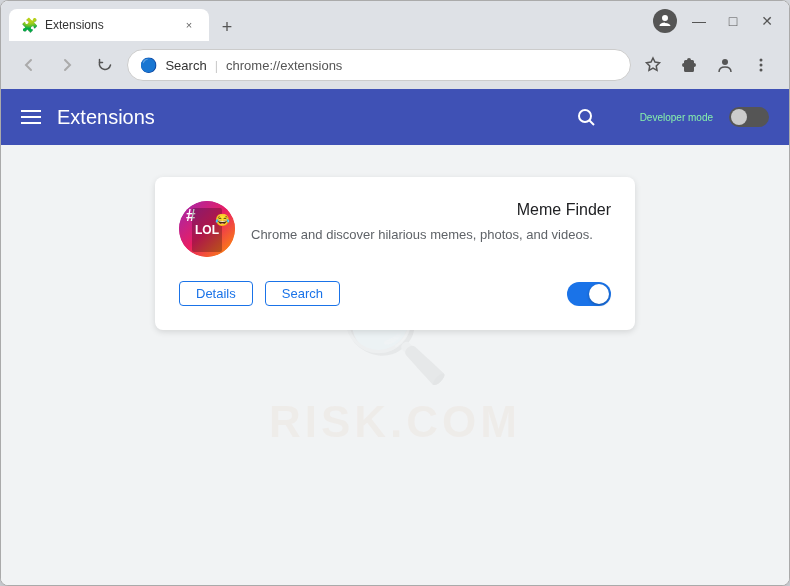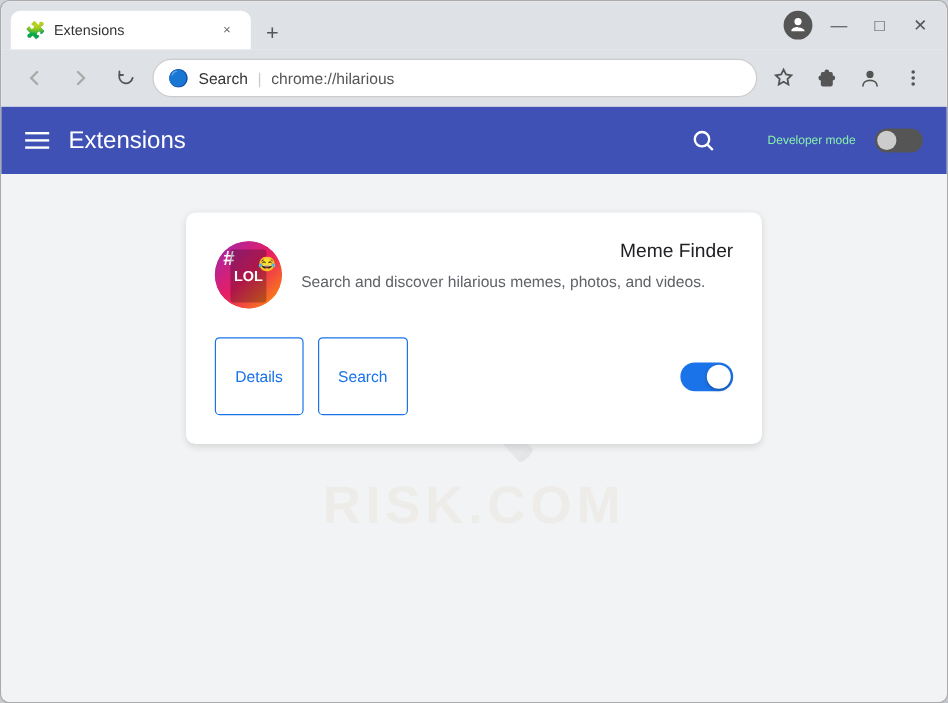--- a/index.html
+++ b/index.html
@@ -332,21 +332,21 @@
       line-height: 1.5;
     }
 
     .ext-card-footer {
       display: flex;
       align-items: center;
       gap: 12px;
     }
 
     .btn-details, .btn-remove {
-      padding: 24px 16px;
+      padding: 4px 16px;
       border-radius: 4px;
       border: 1px solid #1a73e8;
       background: white;
       color: #1a73e8;
       font-size: 13px;
       cursor: pointer;
       font-weight: 500;
     }
 
     .ext-toggle {
@@ -417,21 +417,21 @@
           <path d="M13.5 8A5.5 5.5 0 112.5 5.5" stroke-linecap="round"></path>
           <path d="M2.5 2.5v3h3" stroke-linecap="round" stroke-linejoin="round"></path>
         </svg>
     </div>
 
     <div class="address-bar">
 
       <span style="font-size:14px; color:#1a73e8;">🔵</span>
       <span class="address-brand">Search</span>
       <span class="address-separator">|</span>
-      <span class="address-url">chrome://hilarious</span>
+      <span class="address-url">chrome://extensions</span>
     </div>
 
     <div class="toolbar-actions">
       <div class="toolbar-action-btn">
         <svg width="18" height="18" viewBox="0 0 18 18" fill="none" stroke="#555" stroke-width="1.5">
             <path d="M9 2l2 4 4.5.7-3.25 3.2.77 4.5L9 12.1l-4.02 2.3.77-4.5L2.5 6.7 7 6z"></path>
           </svg>
       </div>
       <div class="toolbar-action-btn">
         <svg width="18" height="18" viewBox="0 0 18 18" fill="#555">
@@ -487,21 +487,21 @@
           <div style="position:relative;width:56px;height:56px;border-radius:50%;overflow:hidden;background:linear-gradient(135deg,#9c27b0,#e91e63,#ff9800);">
             <span style="position:absolute;top:5px;left:7px;font-size:17px;color:white;font-weight:900;">#</span>
             <span style="position:absolute;bottom:5px;left:50%;transform:translateX(-50%);font-size:12px;color:white;font-weight:900;background:rgba(0,0,0,0.25);padding:15px 3px;border-radius:2px;white-space:nowrap;">LOL</span>
 
             <span style="position:absolute;top:12px;right:5px;font-size:12px;">😂</span>
           </div>
         </div>
 
         <div class="ext-info">
           <div class="ext-name">Meme Finder</div>
-          <div class="ext-description">Search and discover hilarious memes, photos, and videos.</div>
+          <div class="ext-description">Chrome and discover hilarious memes, photos, and videos.</div>
         </div>
       </div>
 
       <div class="ext-card-footer">
         <button class="btn-details">Details</button>
         <button class="btn-remove">Search</button>
         <div class="ext-toggle">
           <div class="ext-toggle-knob"></div>
         </div>
       </div>

